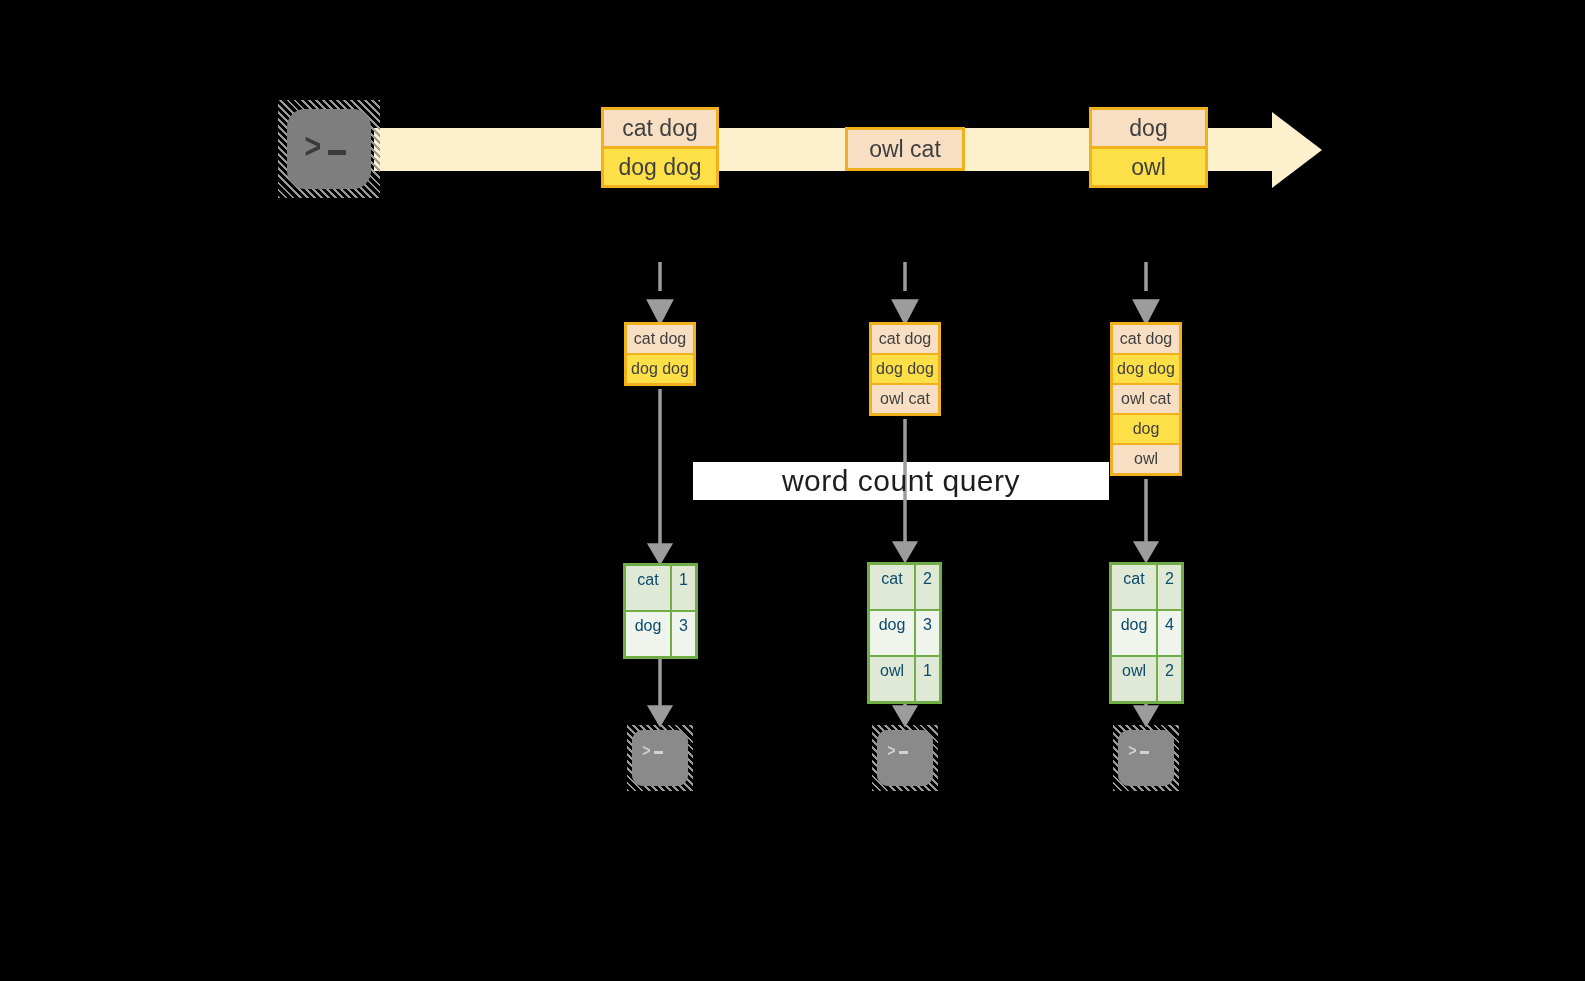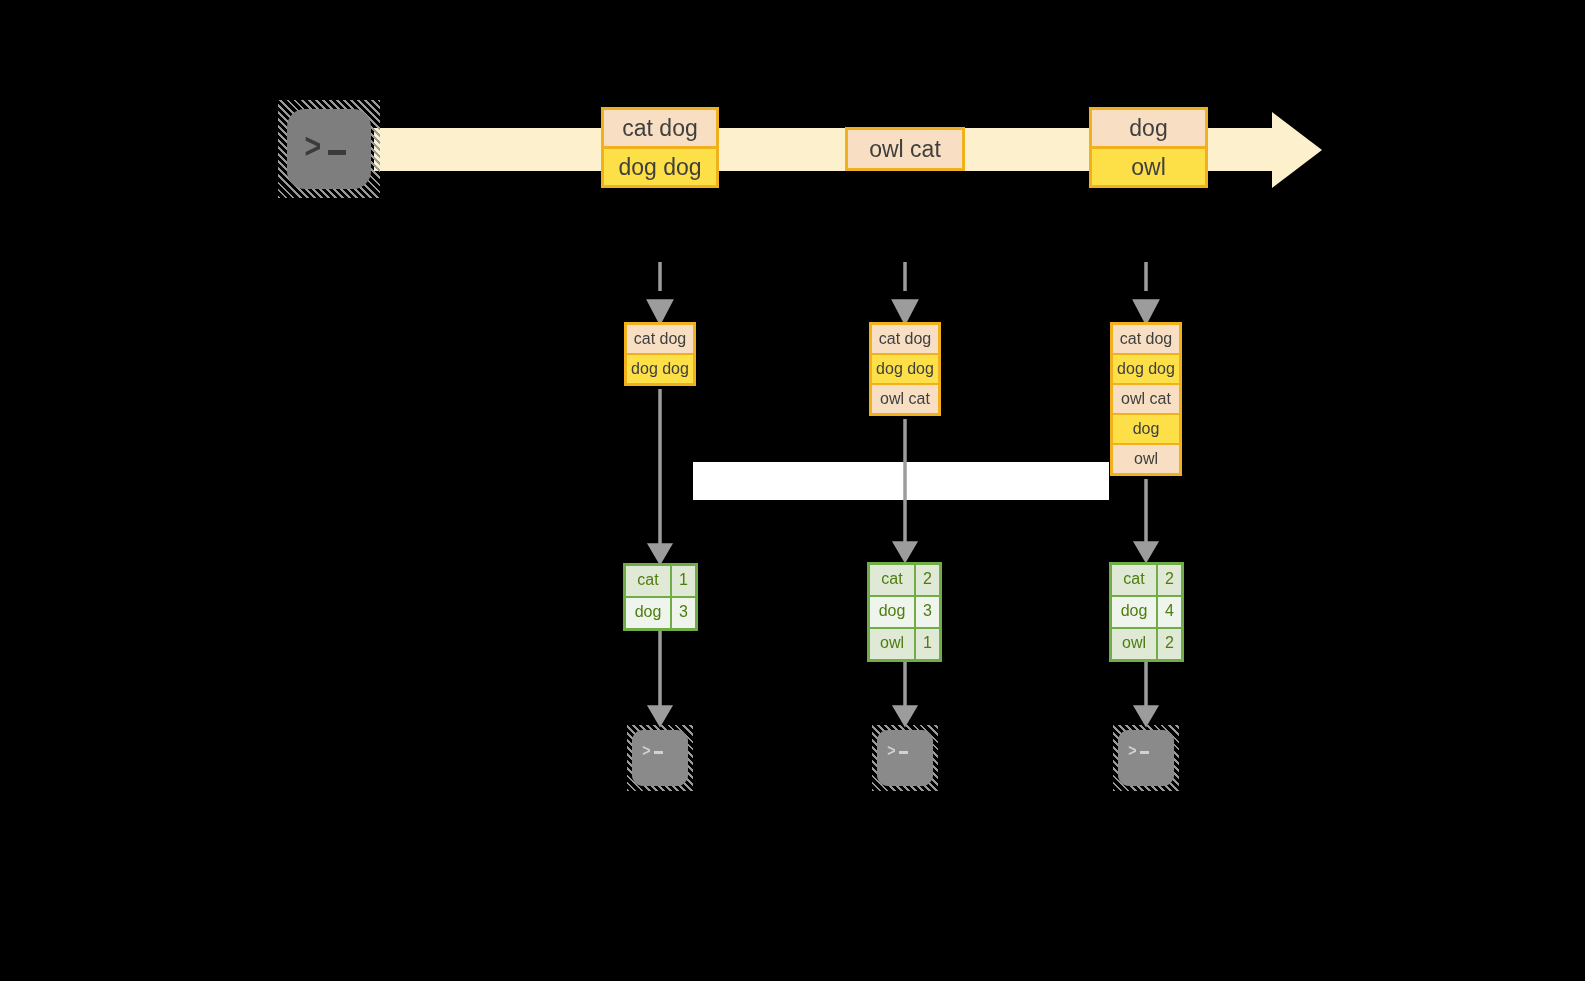--- a/index.html
+++ b/index.html
@@ -36,21 +36,21 @@
     left:693px; top:462px; width:416px; height:38px;
     display:flex; align-items:center; justify-content:center;
     font-size:30px; color:#1e1e1e; letter-spacing:0.5px;
   }
 
   
   .gtable {
     display:grid; grid-template-columns:44px 23px; gap:2px;
     background:#70ad47; border:3px solid #70ad47;
   }
-  .gcell { height:30px; line-height:28px; text-align:center; font-size:16px; color:#4d7c0f; }
+  .gcell { height:44px; line-height:28px; text-align:center; font-size:16px; color:#0c4a6e; }
   .g-a { background:#dfe9d5; }
   .g-b { background:#eff5ec; }
 
   
   .term { background:repeating-linear-gradient(45deg,#9a9a9a 0 2px, rgba(0,0,0,0) 2px 5px); }
   .term-inner-big { position:absolute; left:9px; top:9px; right:9px; bottom:9px; background:#7e7e7e; border-radius:18px; }
   .term-inner-sm  { position:absolute; left:5px; top:5px; right:5px; bottom:5px; background:#8a8a8a; border-radius:11px; }
   .glyph { position:absolute; display:flex; align-items:flex-end; }
   .glyph-big { left:17px; top:22px; color:#3b3b3b; }
   .glyph-big .chev { font-weight:bold; font-size:30px; line-height:30px; transform:scale(0.95,1.15); }
@@ -87,20 +87,21 @@
 
       <line x1="660" y1="628" x2="660" y2="708"></line>
       <polygon points="650,707 670,707 660,724"></polygon>
       <line x1="905" y1="657" x2="905" y2="708"></line>
       <polygon points="895,707 915,707 905,724"></polygon>
       <line x1="1146" y1="657" x2="1146" y2="708"></line>
       <polygon points="1136,707 1156,707 1146,724"></polygon>
     </g>
   </svg>
 
+  <div class="abs query-text">word count query</div>
 
   <div class="abs stream-band"></div>
   <div class="abs stream-head"></div>
 
   <div class="abs term" style="left:278px; top:100px; width:102px; height:98px;">
     <div class="term-inner-big">
       <div class="glyph glyph-big">
         <span class="chev">&gt;</span>
         <span class="cur"></span>
       </div>

